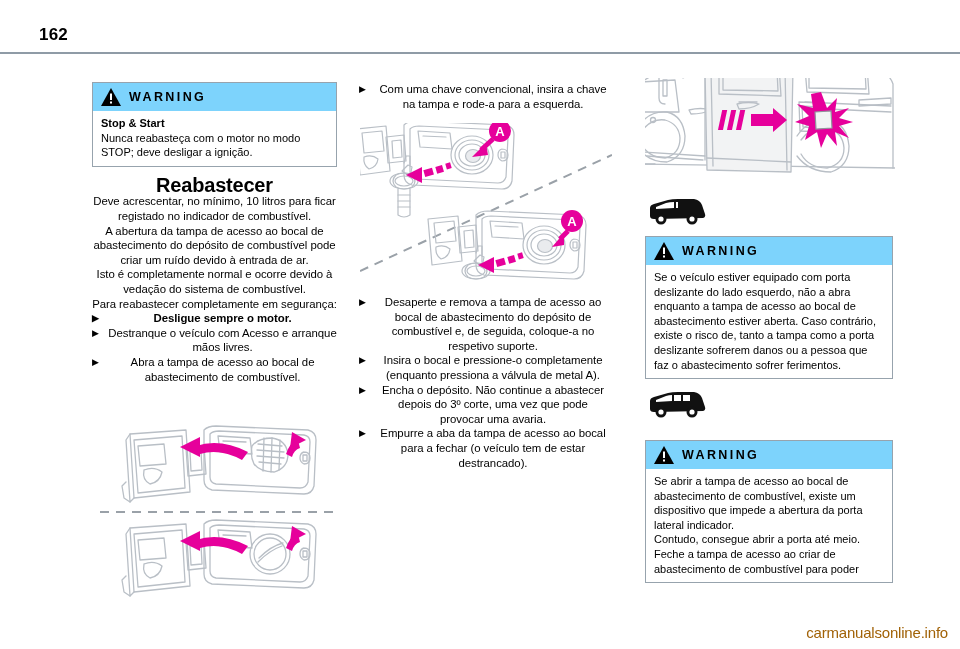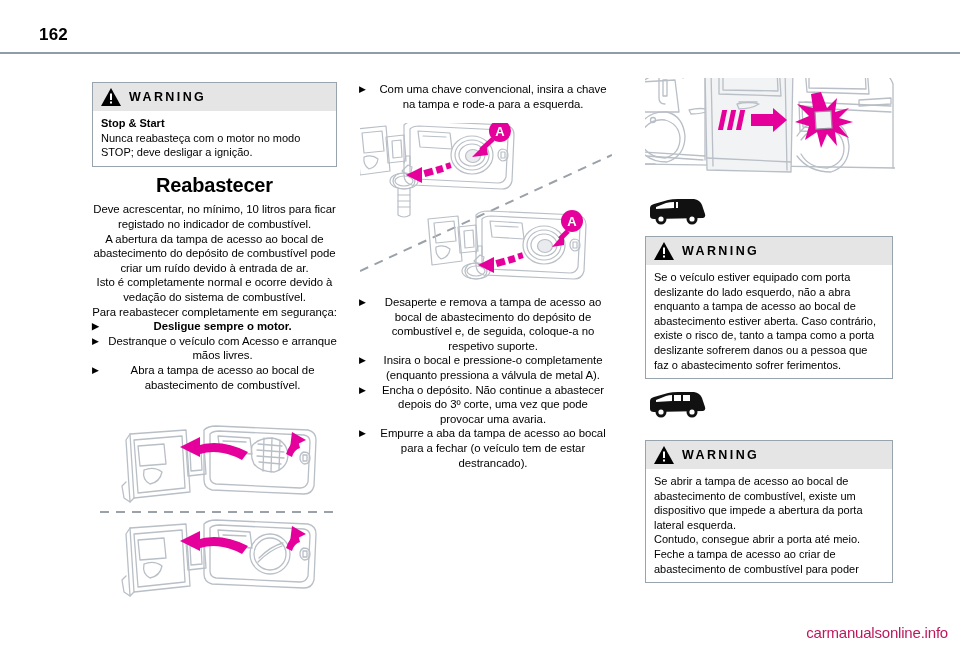--- a/index.html
+++ b/index.html
@@ -52,21 +52,21 @@
   .body-text {
     font-size: 11.4px;
     line-height: 14.6px;
     letter-spacing: -0.05px;
     text-align: center;
   }
   .body-text p { margin: 0; }
   .sec-title {
     font-size: 20px;
     font-weight: bold;
-    margin: 0 0 10px 0;
+    margin: 0 0 2px 0;
     letter-spacing: -0.2px;
   }
   .bullet {
     display: block;
     text-indent: 0;
     padding-left: 16px;
     position: relative;
   }
   .bullet::before {
     content: "\25B6";
@@ -79,21 +79,21 @@
   .bullet.bold { font-weight: bold; }
   .gap { height: 11px; }
 
   
   .warning-box {
     border: 1px solid #97a3ad;
     background: #ffffff;
     box-sizing: border-box;
   }
   .warning-head {
-    background: #e5e5e5;
+    background: #7dd3fc;
     height: 28px;
     display: flex;
     align-items: center;
     padding-left: 7px;
     box-sizing: border-box;
   }
   .warning-tri {
     width: 22px;
     height: 20px;
     flex: 0 0 auto;
@@ -115,21 +115,21 @@
   
   .illus { position: absolute; }
   .illus svg { display: block; }
 
   
   .footer {
     position: absolute;
     right: 12px;
     bottom: 8px;
     font-size: 15px;
-    color: #be185d;
+    color: #a16207;
     letter-spacing: -0.2px;
   }
 </style>
 </head>
 <body>
 
 <div class="page">
 
   <div class="page-number">162</div>
   <div class="header-rule"></div>
@@ -455,21 +455,21 @@
         <polygon points="11,1 21,19 1,19" fill="#000000"></polygon>
         <rect x="10" y="6.5" width="2" height="6.5" fill="#ffffff"></rect>
         <rect x="10" y="14.5" width="2" height="2" fill="#ffffff"></rect>
       </svg>
       <span class="warning-label">WARNING</span>
     </div>
     <div class="warning-body">
       <p>Se abrir a tampa de acesso ao bocal de</p>
       <p>abastecimento de combustível, existe um</p>
       <p>dispositivo que impede a abertura da porta</p>
-      <p>lateral esquerda.</p>
+      <p>lateral indicador.</p>
       <p>Contudo, consegue abrir a porta até meio.</p>
       <p>Feche a tampa de acesso ao criar de</p>
       <p>abastecimento de combustível para poder</p>
     </div>
   </div>
 
   <div class="footer">carmanualsonline.info</div>
 
 </div>
 

